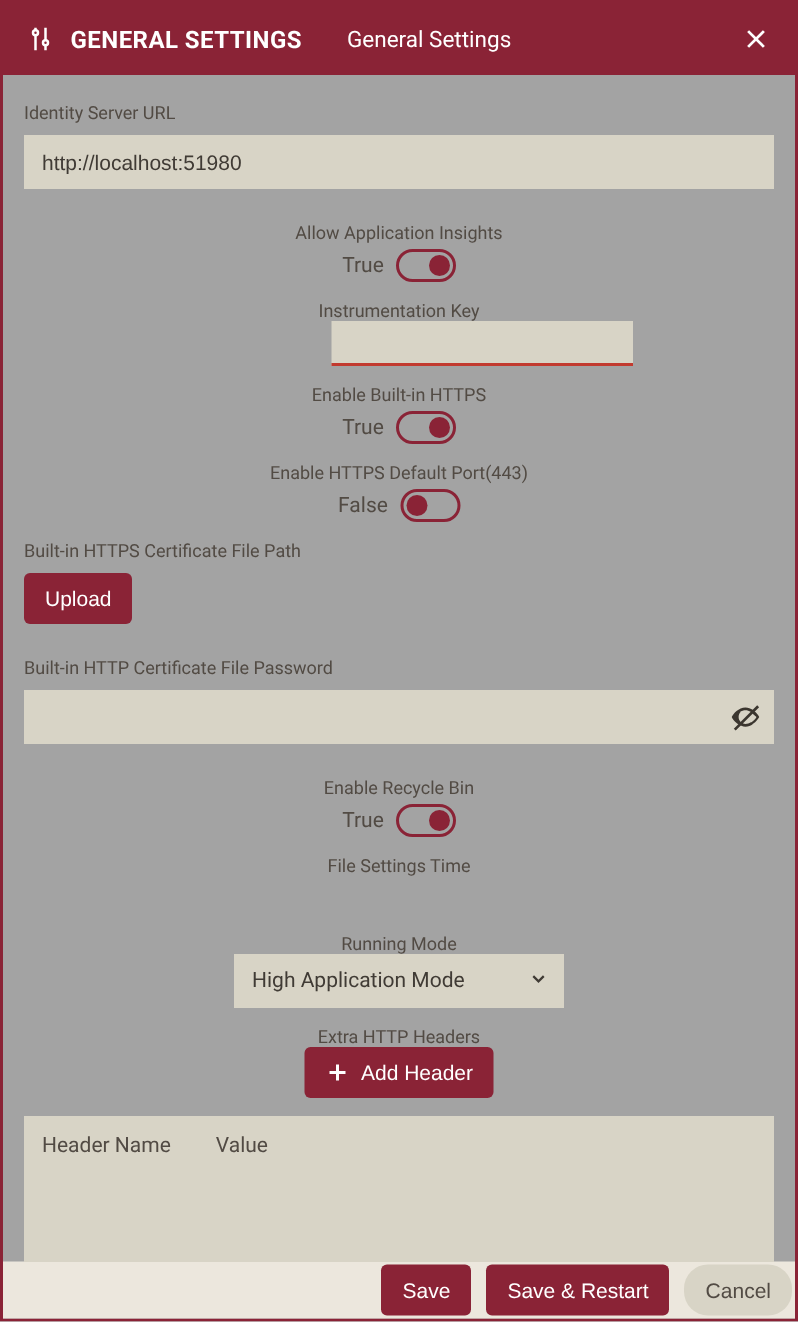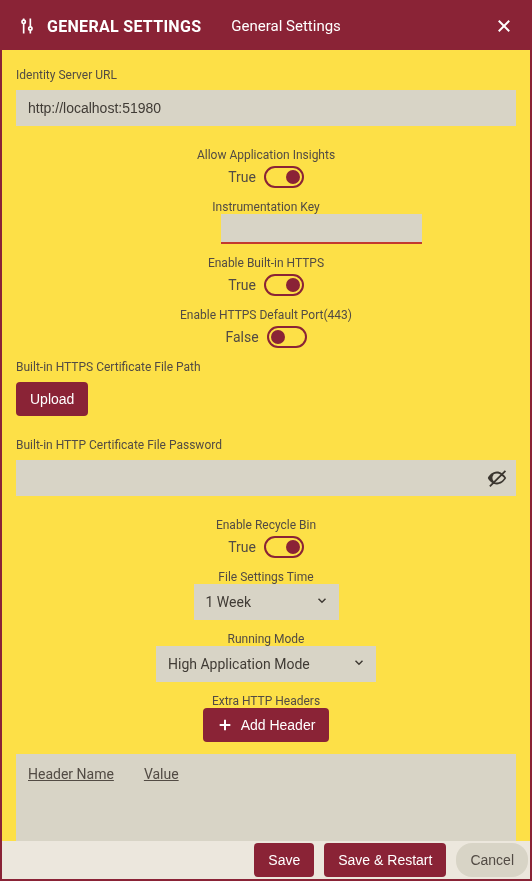--- a/index.html
+++ b/index.html
@@ -9,21 +9,21 @@
     width: 532px;
     height: 881px;
     color: #524b44;
   }
   .dialog {
     border: 2px solid #8a2336;
     width: 532px;
     height: 881px;
     display: flex;
     flex-direction: column;
-    background: #fde047;
+    background: #a3a3a3;
   }
   .header {
     background: #8a2336;
     color: #fff;
     display: flex;
     align-items: center;
     padding: 13px 15px;
     gap: 10px;
   }
   .header-icon { display: inline-flex; }
@@ -168,21 +168,20 @@
     margin-top: 12px;
     padding: 0;
     min-height: 140px;
   }
   .headers-head {
     display: flex;
     padding: 12px 12px 10px;
     font-size: 14px;
     color: #524b44;
     gap: 30px;
-    text-decoration: underline;
   }
   .footer {
     padding: 2px;
     display: flex;
     justify-content: flex-end;
     gap: 10px;
     background: #ece7dd;
   }
   .spacer-v { height: 12px; }
 </style>
@@ -295,30 +294,20 @@
         <div class="toggle on">
             <div class="knob"></div>
           </div>
       </div>
     </div>
 
     <div class="spacer-v"></div>
 
     <div class="row">
       <div class="label">File Settings Time</div>
-      <div class="select-wrap">
-        <div class="select sm">
-          <span>1 Week</span>
-        </div>
-        <span class="chev">
-          <svg width="14" height="14" viewBox="0 0 24 24" fill="none" stroke="#403b35" stroke-width="2.5">
-              <polyline points="6 9 12 15 18 9"></polyline>
-            </svg>
-        </span>
-      </div>
     </div>
 
     <div class="spacer-v"></div>
 
     <div class="row">
       <div class="label">Running Mode</div>
       <div class="select-wrap">
         <div class="select md">
           <span>High Application Mode</span>
         </div>

